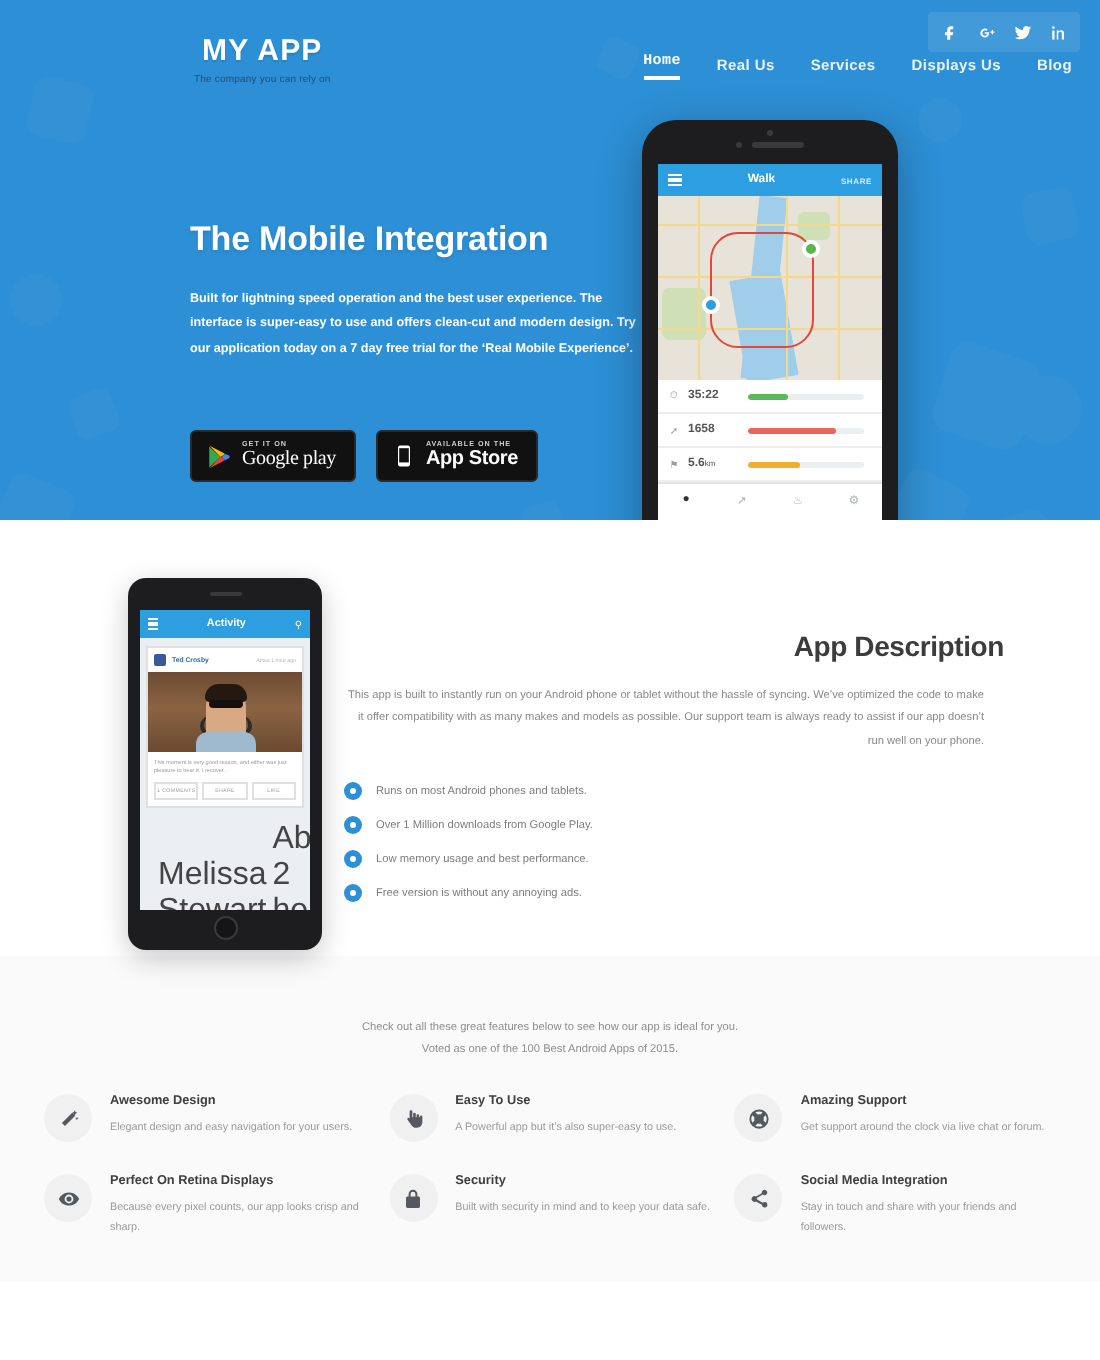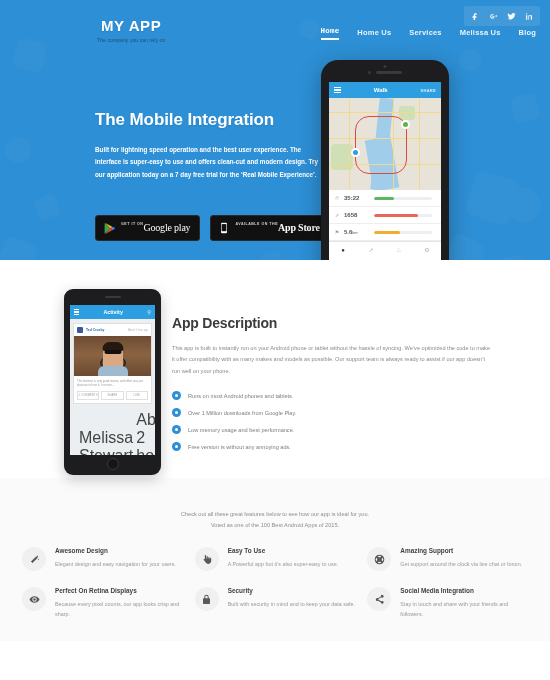--- a/index.html
+++ b/index.html
@@ -72,23 +72,23 @@
     margin-top:12px;
     color:#ffffff; font-size:6.3px; line-height:1.95; font-weight:bold;
     width:224px;
   }
   .store-row { position:absolute; left:95px; top:215px; display:flex; gap:10px; z-index:4; }
   .badge {
     background:#111; border-radius:3px; height:26px;
     display:flex; align-items:center; gap:5px; padding:0 9px 0 7px;
     border:1px solid #2a2a2a;
   }
-  .badge .bgl { display:flex; justify-content:center; }
+  .badge .bgl { display:flex; flex-direction:column; justify-content:center; }
   .badge .small { color:#cfcfcf; font-size:3.6px; letter-spacing:.5px; font-weight:bold; line-height:1.2; }
-  .badge .big { color:#fff; font-size:10px; font-weight:bold; line-height:1.15; letter-spacing:-.2px;font-family:Liberation Serif, serif; }
+  .badge .big { color:#fff; font-size:10px; font-weight:bold; line-height:1.15; letter-spacing:-.2px; }
   .badge .big.serif { font-family:"Liberation Serif", serif; font-weight:normal; }
 
   
   .phone-hero {
     position:absolute; left:321px; top:60px; width:128px; height:268px; z-index:4;
     background:#1d1d1f; border-radius:17px;
     box-shadow:0 6px 22px rgba(0,0,0,.30);
     padding:0;
   }
   .phone-hero .speaker {
@@ -156,21 +156,21 @@
   .cphoto .hair { position:absolute; left:50%; top:6px; transform:translateX(-50%); width:21px; height:9px; background:#241912; border-radius:9px 9px 3px 3px; }
   .cphoto .glass { position:absolute; left:50%; top:14px; transform:translateX(-50%); width:17px; height:4px; background:#15100d; border-radius:2px; }
   .cphoto .shirt { position:absolute; left:50%; bottom:0; transform:translateX(-50%); width:30px; height:10px; background:#9fb9cf; border-radius:6px 6px 0 0; }
   .cphoto .hp { position:absolute; left:50%; top:22px; transform:translateX(-50%); width:26px;height:10px;border:2px solid #2b2b2b;border-radius:8px;border-top:none; }
   .ctext { font-size:2.8px; color:#9a9a9a; line-height:1.6; padding:3px; }
   .cacts { display:flex; gap:2px; padding:0 3px 3px; }
   .cacts span { flex:1; border:1px solid #e0e0e0; font-size:2.6px; color:#9a9a9a; text-align:center; padding:2px 0; letter-spacing:.2px; }
   .card2head { display:flex; align-items:center; gap:3px; padding:3px; }
   .card2head .av2 { width:6px;height:6px;border-radius:1px;background:#c0392b; }
 
-  .desc-body { position:absolute; left:172px; top:55px; width:330px; }
+  .desc-body { position:absolute; left:172px; top:55px; width:330px;text-align:right; }
   .h2 { font-size:14px; color:#3c3c3c; font-weight:bold; letter-spacing:-.2px; }
   .desc-p { margin-top:12px; font-size:5.6px; color:#8a8a8a; line-height:2.05; width:320px; }
   .blist { margin-top:14px; }
   .bli { display:flex; align-items:center; gap:7px; margin-bottom:8px; }
   .bullet {
     width:9px;height:9px;border-radius:50%;background:#2d8fd5;
     display:flex;align-items:center;justify-content:center;flex:none;
   }
   .bullet i { width:3px;height:3px;border-radius:50%;background:#fff; display:block; }
   .bli span { font-size:5.6px; color:#7d7d7d; }
@@ -240,23 +240,23 @@
       </a>
     </div>
 
     <div class="brand">
       <div class="brand-name">MY APP</div>
       <div class="brand-tag">The company you can rely on</div>
     </div>
 
     <nav class="nav">
       <a href="#" class="active">Home</a>
-      <a href="#">Home Us</a>
+      <a href="#">Real Us</a>
       <a href="#">Services</a>
-      <a href="#">Melissa Us</a>
+      <a href="#">Displays Us</a>
       <a href="#">Blog</a>
     </nav>
 
     <div class="hero-copy">
       <div class="hero-title">
         <div>The Mobile Integration</div>
       </div>
       <p class="hero-sub">Built for lightning speed operation and the best user experience. The interface is super-easy to use and offers clean-cut and modern design. Try our application today on a 7 day free trial for the ‘Real Mobile Experience’.</p>
     </div>
 

